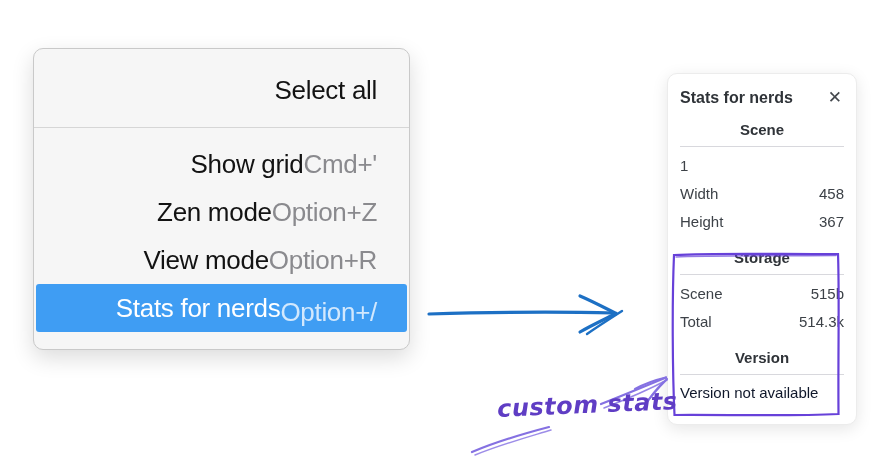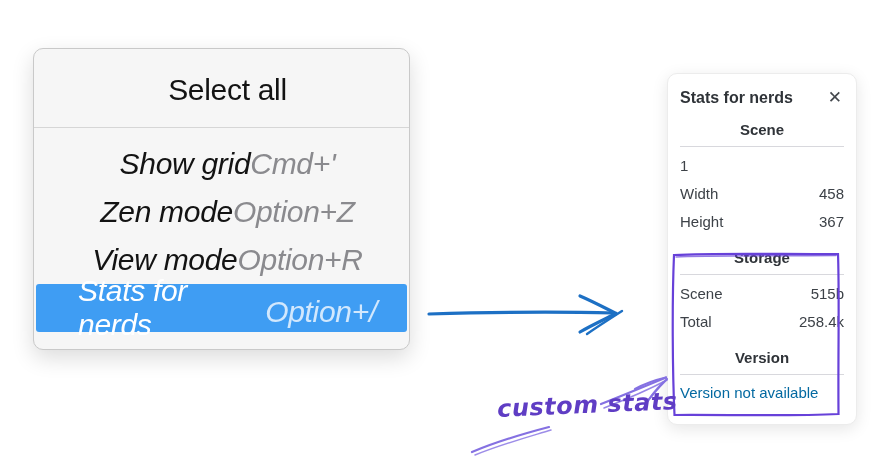--- a/index.html
+++ b/index.html
@@ -10,28 +10,28 @@
   }
 
   
   .context-menu {
     position:absolute; left:33px; top:48px; width:377px; height:302px;
     background:#f6f6f6; border:1px solid #c9c9c9; border-radius:10px;
     box-shadow:0 8px 22px rgba(0,0,0,.14);
     padding-top:4px; overflow:hidden;
   }
   .menu-item {
-    display:flex; justify-content:center; align-items:center;
+    display:flex; justify-content:flex-end; align-items:center;
     height:48px; padding:0 32px 0 44px;
-    font-size:30px; color:#131313; letter-spacing:-0.3px;
+    font-size:26px; color:#131313; letter-spacing:-0.3px;
   }
   .menu-item .shortcut { color:#8a8a8e; }
   .menu-item.first { height:74px; }
   .menu-divider { height:1px; background:#d6d6d6; }
-  .menu-group { margin-top:12px;font-style:italic; }
+  .menu-group { margin-top:12px; }
   .menu-item.selected {
     background:#3f9df3; color:#ffffff; height:48px;
     margin:0 2px; padding:0 30px 0 42px; border-radius:3px;
   }
   .menu-item.selected .shortcut { color:#d2e8fd;margin-top:8px; }
 
   
   .stats-panel {
     position:absolute; left:667px; top:73px; width:190px; height:352px;
     background:#ffffff; border:1px solid #ececec; border-radius:10px;
@@ -45,21 +45,21 @@
   .close-btn {
     background:none; border:none; font-size:17px; color:#44484d;
     line-height:1; cursor:pointer; padding:2px; font-family:inherit;
   }
   .section-heading {
     text-align:center; font-weight:bold; font-size:15px; margin-top:13px;
     color:#2f3338;
   }
   .section-divider { height:1px; background:#d8d8dd; margin:8px 0 5px; }
   .stat-row { display:flex; justify-content:space-between; line-height:28px; color:#3d4248; }
-  .note { line-height:26px; color:#0369a1; }
+  .note { line-height:26px; color:#0f172a; }
 
   
   .overlay { position:absolute; left:0; top:0; width:873px; height:461px; pointer-events:none; }
   .custom-stats-label {
     position:absolute; left:497px; top:391px;
     font-family:"DejaVu Sans", sans-serif; font-style:italic; font-weight:bold;
     font-size:24px; letter-spacing:0.5px; color:#5f3dc4;
     transform:rotate(-2.5deg); white-space:nowrap;
   }
 </style>
@@ -114,21 +114,21 @@
     </div>
 
     <div class="section-heading">Storage</div>
     <div class="section-divider"></div>
     <div class="stat-row">
       <span>Scene</span>
       <span>515b</span>
     </div>
     <div class="stat-row">
       <span>Total</span>
-      <span>258.4k</span>
+      <span>514.3k</span>
     </div>
 
     <div class="section-heading">Version</div>
     <div class="section-divider"></div>
     <div class="note">Version not available</div>
   </div>
 
   <svg class="overlay" viewBox="0 0 873 461" xmlns="http://www.w3.org/2000/svg">
 
     <g stroke="#1d70c4" stroke-width="3.2" fill="none" stroke-linecap="round">

